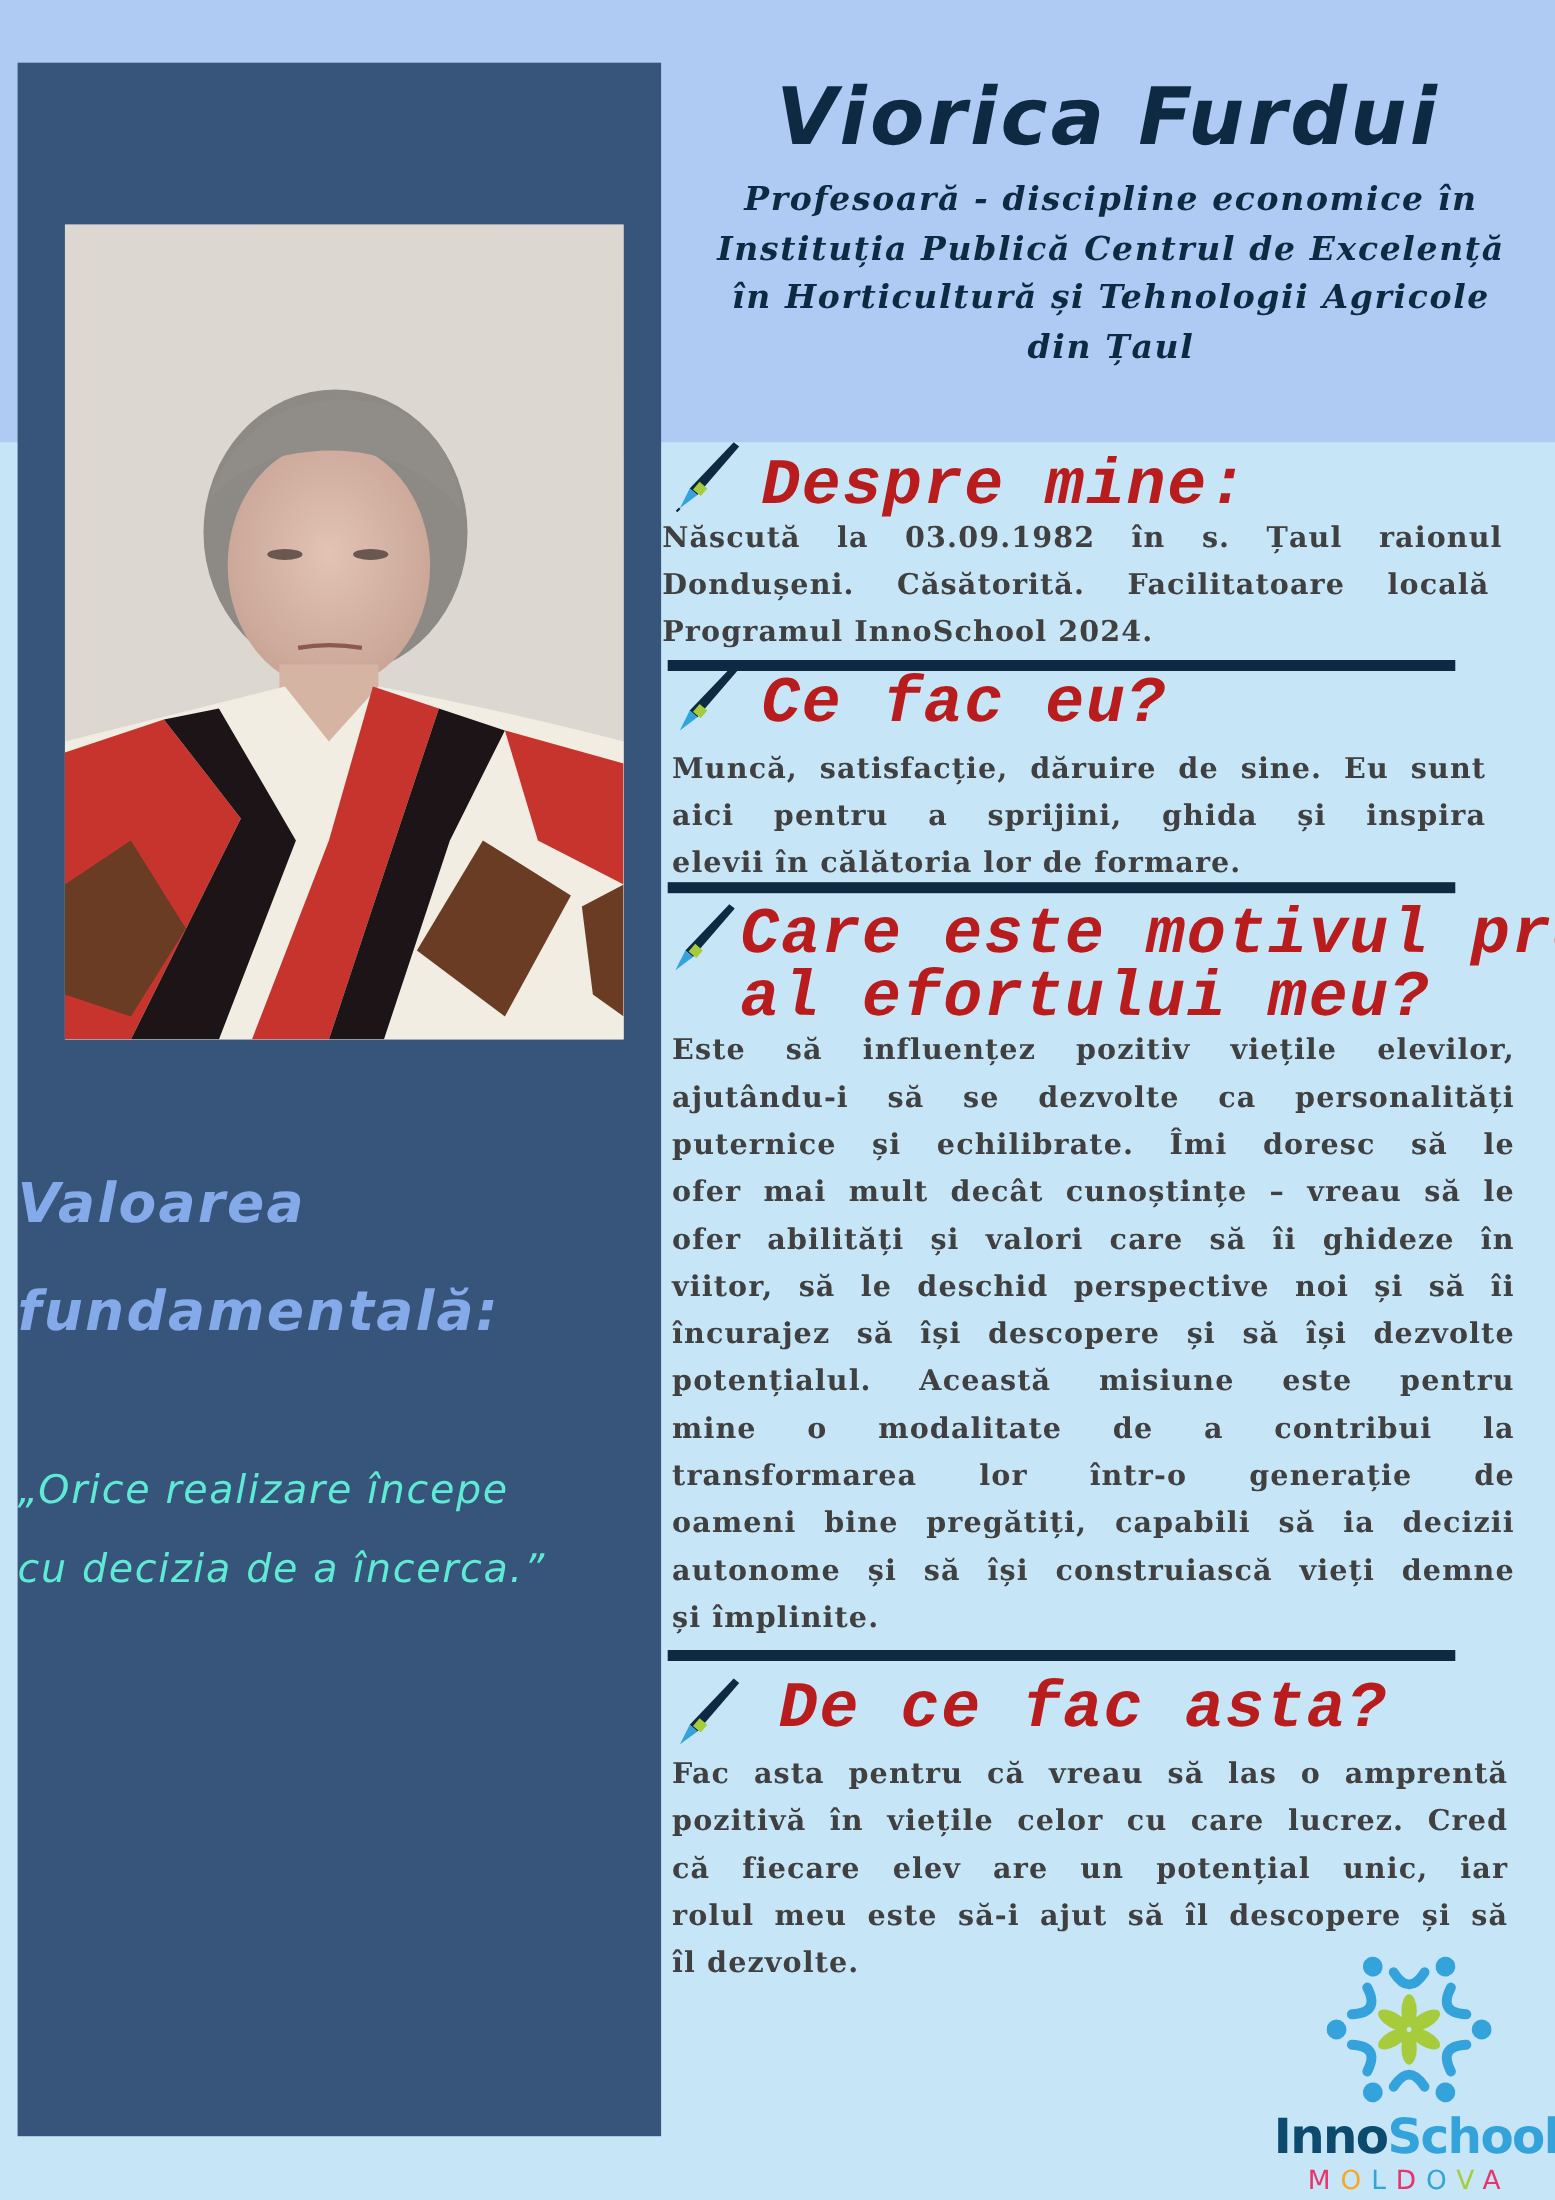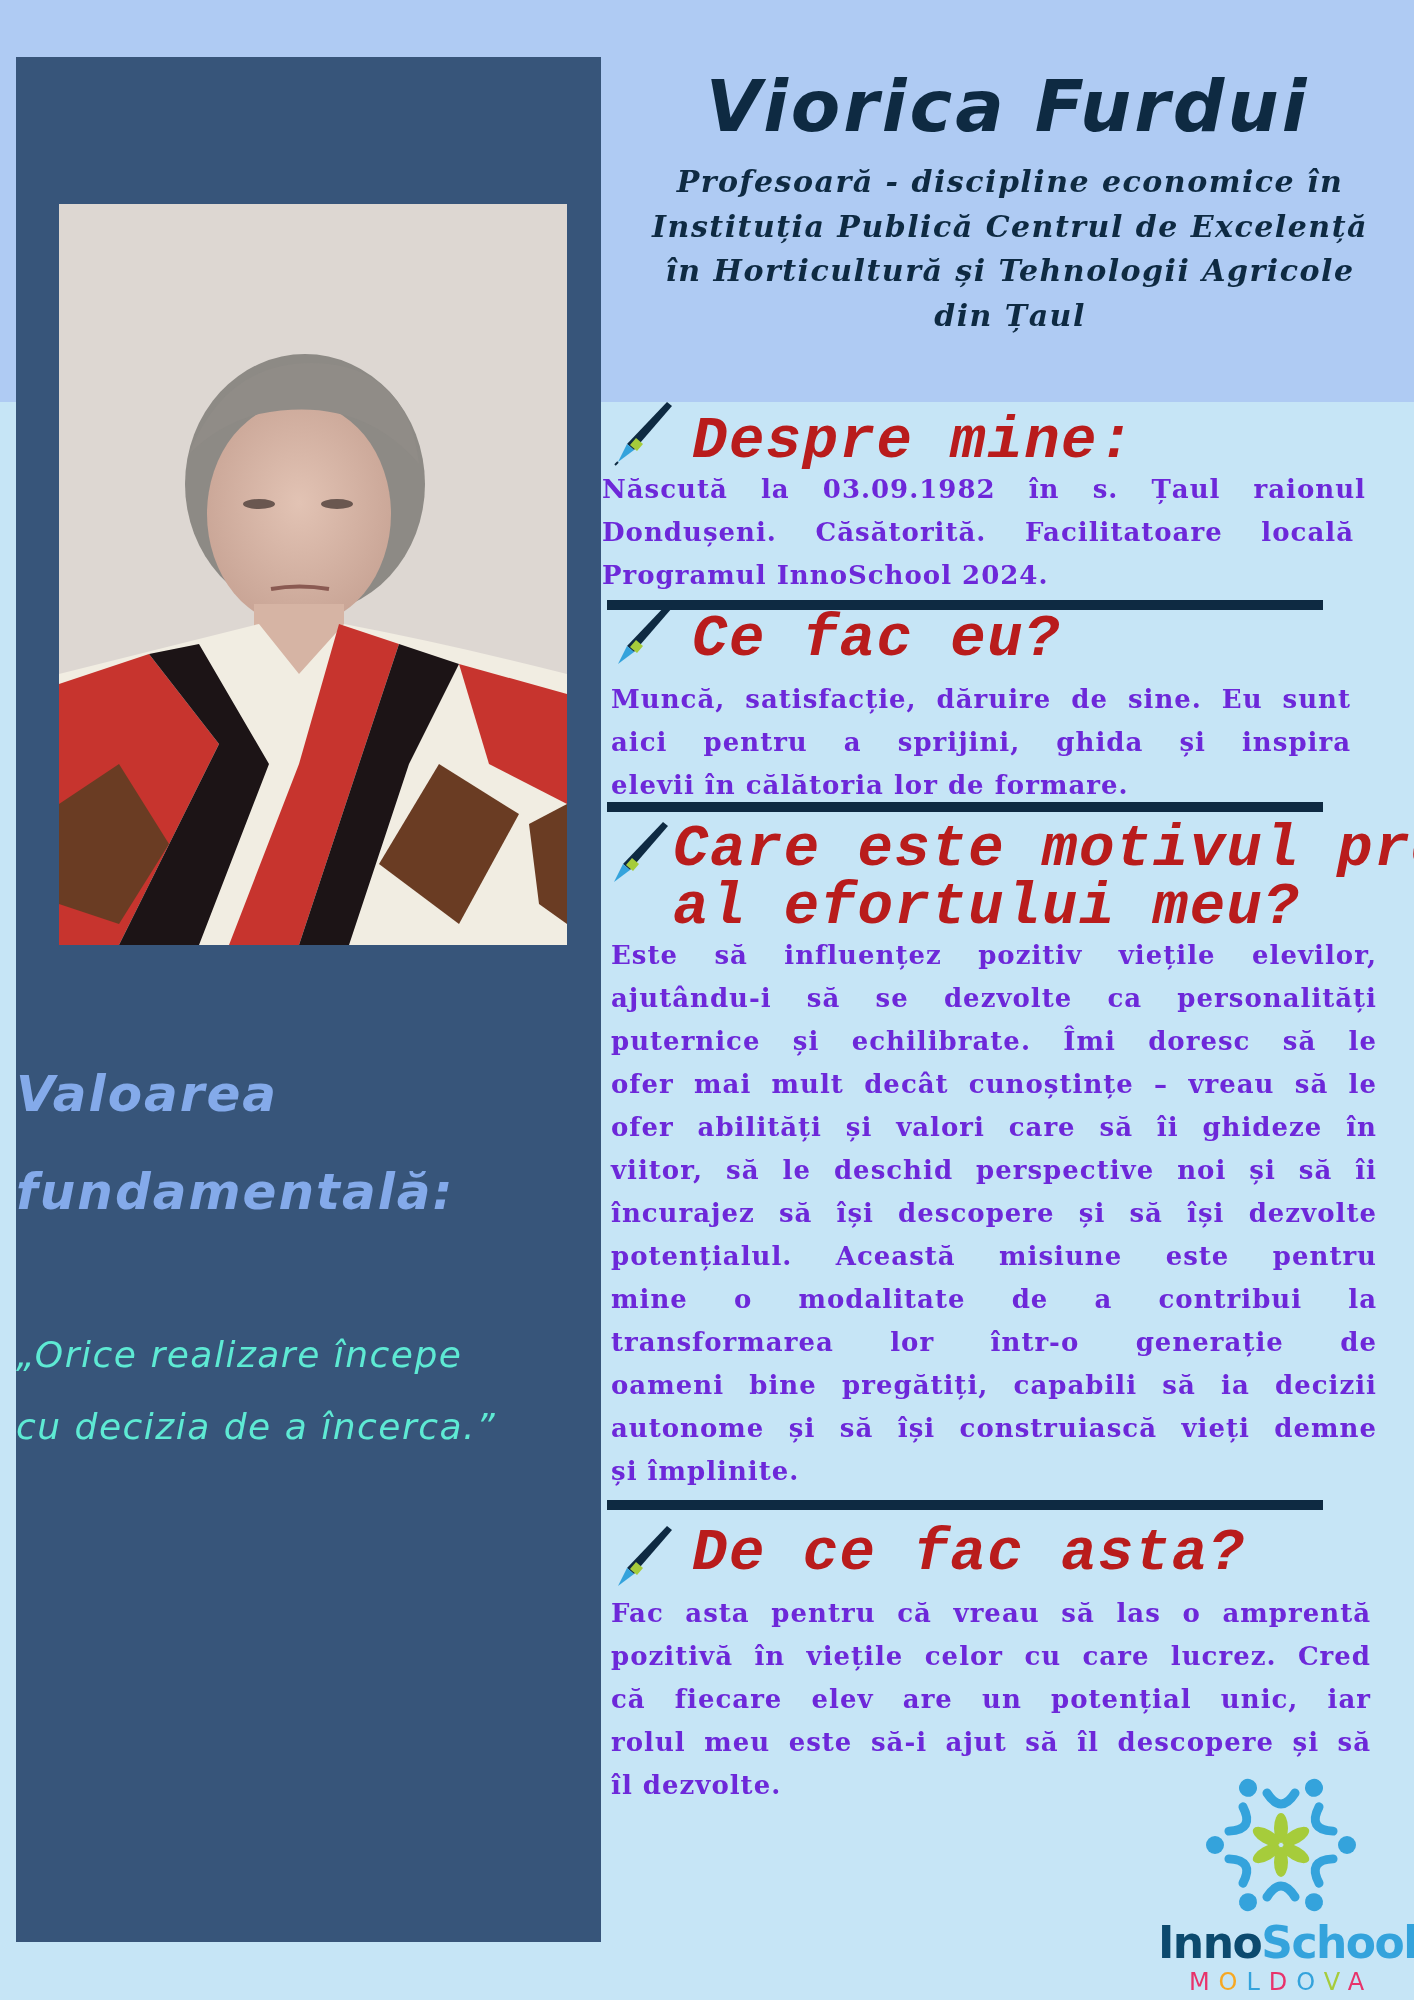--- a/index.html
+++ b/index.html
@@ -72,21 +72,21 @@
     font-weight: bold; font-style: italic;
     font-size: 59px; line-height: 60px;
     color: #b91c1c;
     letter-spacing: 1.5px;
   }
   .body-text {
     position: absolute;
     font-family: "DejaVu Serif", serif;
     font-weight: bold;
     font-size: 26px; line-height: 43px;
-    color: #6d28d9;
+    color: #404040;
     text-align: justify;
     letter-spacing: 1px;
   }
   .body-text .ln { display: block; text-align: justify; text-align-last: justify; white-space: nowrap; }
   .body-text .ln.last { text-align-last: left; }
   .sep {
     position: absolute; height: 10px; background: #0e2a42;
   }
 
   .logo {
@@ -223,21 +223,21 @@
   <span class="ln last">și împlinite.</span>
 </div>
 <div class="sep" style="left:607px; top:1500px; width:716px;"></div>
 
 <div class="section-head" style="left:612px; top:1524px;">
   <svg class="pen" viewBox="0 0 60 66">
     <path d="M55 2 L60 6 L22 50 L15 44 Z" fill="#0e2a42"></path>
     <path d="M24 38 L31 44 L25 51 L18 45 Z" fill="#a6cc3b"></path>
     <path d="M15 44 L22 50 L6 62 Z" fill="#34a3dc"></path>
   </svg>
-  <div class="section-title" style="margin-left:20px; margin-top:0px;">De ce fac asta?</div>
+  <div class="section-title" style="margin-left:36px; margin-top:0px;">De ce fac asta?</div>
 </div>
 <div class="body-text" style="left:611px; top:1592px; width:760px;">
   <span class="ln">Fac asta pentru că vreau să las o amprentă</span>
   <span class="ln">pozitivă în viețile celor cu care lucrez. Cred</span>
   <span class="ln">că fiecare elev are un potențial unic, iar</span>
   <span class="ln">rolul meu este să-i ajut să îl descopere și să</span>
   <span class="ln last">îl dezvolte.</span>
 </div>
 
 <div class="logo">

